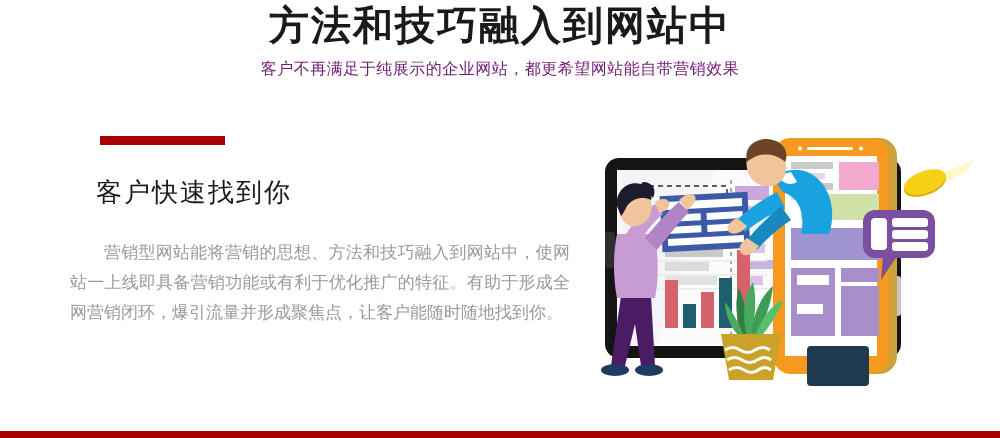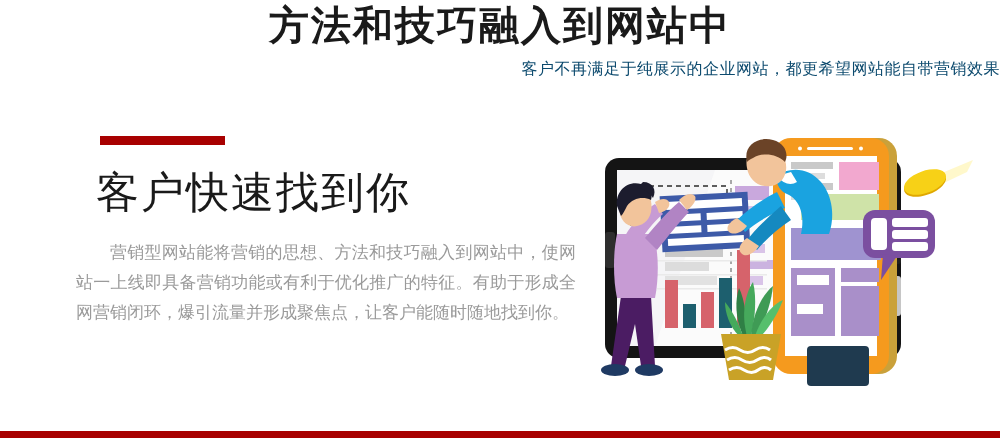--- a/index.html
+++ b/index.html
@@ -13,37 +13,37 @@
 
   
   .hero-title {
     position:absolute; left:0; top:2px; width:1000px;
     text-align:center;
     font-size:40px; font-weight:bold; letter-spacing:2px;
     color:#1a1a1a; line-height:46px;
   }
   .hero-sub {
     position:absolute; left:0; top:58px; width:1000px;
-    text-align:right;
-    font-size:16px; color:#0c4a6e; letter-spacing:0.5px;
+    text-align:center;
+    font-size:16px; color:#701a75; letter-spacing:0.5px;
     line-height:22px;
   }
 
   
   .accent-bar {
     position:absolute; left:100px; top:136px;
     width:125px; height:9px; background:#a80000;
   }
   .section-heading {
     position:absolute; left:96px; top:166px;
-    font-size:43px; font-weight:normal; letter-spacing:2px;
+    font-size:26px; font-weight:normal; letter-spacing:2px;
     color:#1a1a1a; line-height:52px;
   }
   .body-copy {
-    position:absolute; left:76px; top:238px; width:500px;
+    position:absolute; left:70px; top:238px; width:500px;
     font-size:17px; line-height:30px; color:#9a9a9a;
     text-indent:34px; text-align:justify;
   }
 
   
   .footer-rule {
     position:absolute; left:0; top:431px;
     width:1000px; height:7px; background:#a80000;
   }
 

